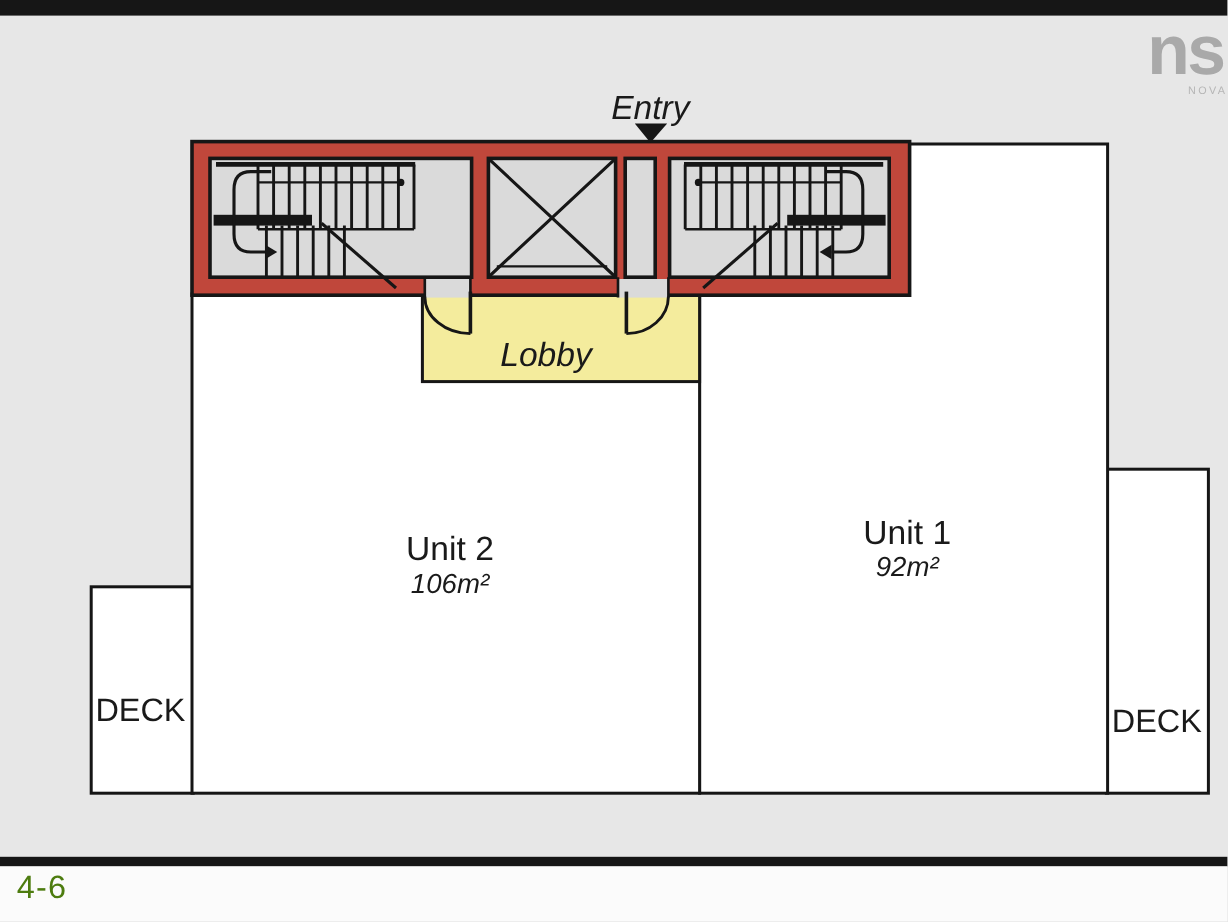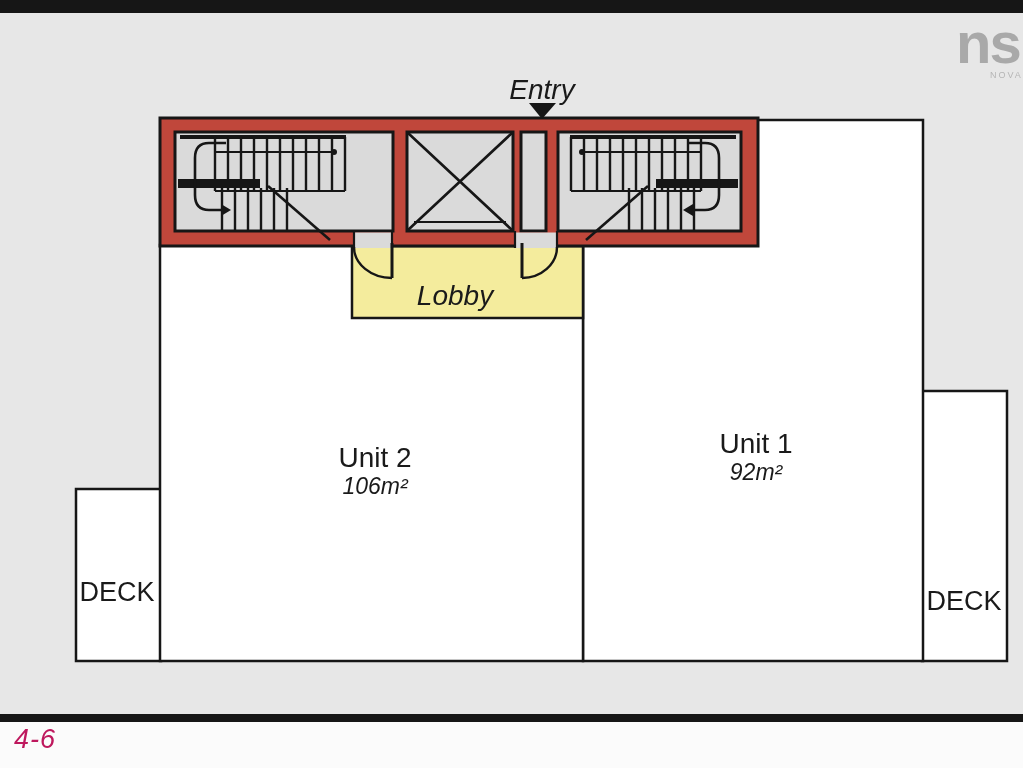--- a/index.html
+++ b/index.html
@@ -7,21 +7,21 @@
     width:1023px;height:768px;position:relative;overflow:hidden;
     background:#e7e7e7;
     font-family:"Liberation Sans", sans-serif;
   }
   .bar{position:absolute;left:0;width:1023px;background:#161616;}
   #top-bar{top:0;height:13px;}
   #bottom-bar{top:714px;height:8px;}
   #footer-strip{position:absolute;left:0;top:722px;width:1023px;height:46px;background:#fbfbfb;}
   #sheet-number{
     position:absolute;left:14px;top:724px;
-    font-size:27px;font-style:italic;color:#be185d;letter-spacing:1px;
+    font-size:27px;color:#4d7c0f;letter-spacing:1px;
   }
   #logo{position:absolute;left:956px;top:14px;width:120px;color:#a9a9a9;}
   #logo .mark{font-size:58px;font-weight:600;letter-spacing:-2px;line-height:1;}
   #logo .sub{font-size:9px;letter-spacing:2px;color:#b5b5b5;margin-top:-2px;margin-left:34px;white-space:nowrap;}
   #plan-svg{position:absolute;left:0;top:0;}
   text{fill:#1a1a1a;}
   .lbl{font-family:"Liberation Sans", sans-serif;}
   .it{font-style:italic;}
 </style>
 </head>

